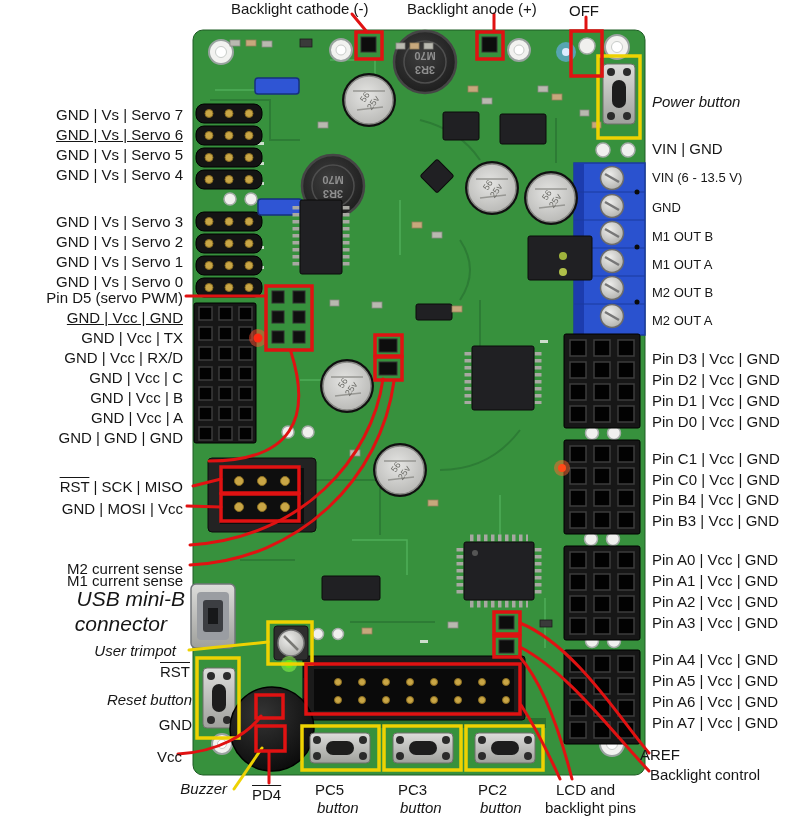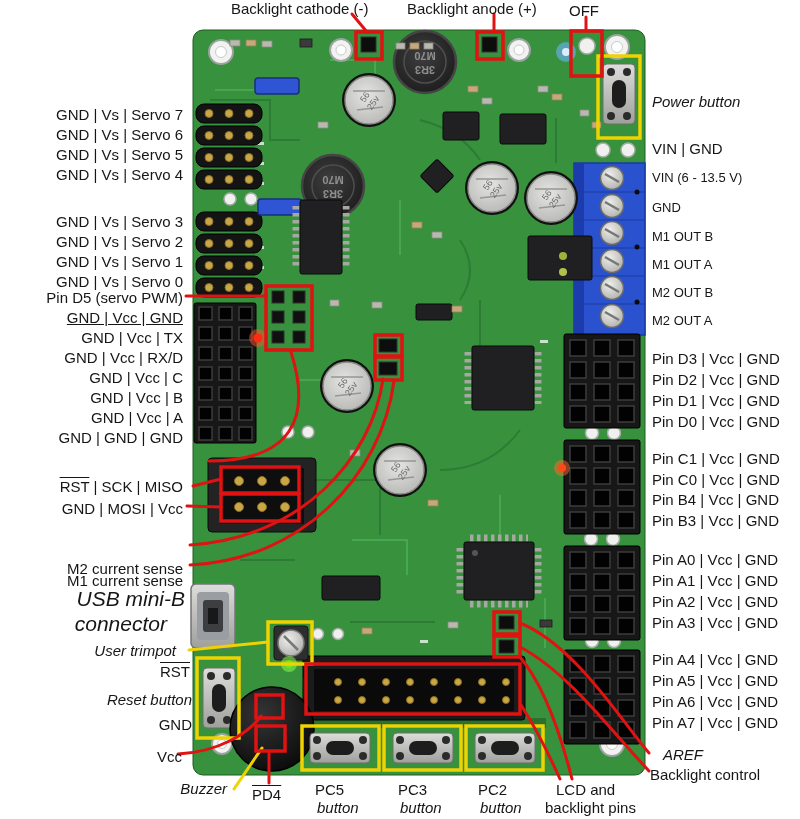--- a/index.html
+++ b/index.html
@@ -473,21 +473,21 @@
     <path class="rline" d="M 560,779 C 546,748 532,722 521,705"></path>
     <path class="rline" d="M 572,779 C 560,732 542,682 519,656"></path>
   </g>
 </svg>
 
 <div class="lbl" style="left:231px;top:0px;">Backlight cathode (-)</div>
 <div class="lbl" style="left:407px;top:0px;">Backlight anode (+)</div>
 <div class="lbl" style="left:569px;top:2px;">OFF</div>
 
 <div class="lbl rgt" style="top:106px;">GND | Vs | Servo 7</div>
-<div class="lbl rgt" style="top:126px;">GND | Vs | Servo 6</div>
+<div class="lbl rgt" style="top:126px;text-decoration:underline;">GND | Vs | Servo 6</div>
 <div class="lbl rgt" style="top:146px;">GND | Vs | Servo 5</div>
 <div class="lbl rgt" style="top:166px;">GND | Vs | Servo 4</div>
 <div class="lbl rgt" style="top:213px;">GND | Vs | Servo 3</div>
 <div class="lbl rgt" style="top:233px;">GND | Vs | Servo 2</div>
 <div class="lbl rgt" style="top:253px;">GND | Vs | Servo 1</div>
 <div class="lbl rgt" style="top:273px;">GND | Vs | Servo 0</div>
 <div class="lbl rgt" style="top:289px;">Pin D5 (servo PWM)</div>
 <div class="lbl rgt" style="top:309px;text-decoration:underline;">GND | Vcc | GND</div>
 <div class="lbl rgt" style="top:329px;">GND | Vcc | TX</div>
 <div class="lbl rgt" style="top:349px;">GND | Vcc | RX/D</div>
@@ -526,21 +526,21 @@
 <div class="lbl lft" style="top:491px;">Pin B4 | Vcc | GND</div>
 <div class="lbl lft" style="top:512px;">Pin B3 | Vcc | GND</div>
 <div class="lbl lft" style="top:551px;">Pin A0 | Vcc | GND</div>
 <div class="lbl lft" style="top:572px;">Pin A1 | Vcc | GND</div>
 <div class="lbl lft" style="top:593px;">Pin A2 | Vcc | GND</div>
 <div class="lbl lft" style="top:614px;">Pin A3 | Vcc | GND</div>
 <div class="lbl lft" style="top:651px;">Pin A4 | Vcc | GND</div>
 <div class="lbl lft" style="top:672px;">Pin A5 | Vcc | GND</div>
 <div class="lbl lft" style="top:693px;">Pin A6 | Vcc | GND</div>
 <div class="lbl lft" style="top:714px;">Pin A7 | Vcc | GND</div>
-<div class="lbl" style="left:663px;top:746px;font-style:italic;">AREF</div>
+<div class="lbl" style="left:640px;top:746px;">AREF</div>
 <div class="lbl" style="left:650px;top:766px;">Backlight control</div>
 <div class="lbl" style="left:556px;top:781px;">LCD and</div>
 <div class="lbl" style="left:545px;top:799px;">backlight pins</div>
 
 <div class="lbl" style="left:315px;top:781px;">PC5</div>
 <div class="lbl it" style="left:317px;top:799px;">button</div>
 <div class="lbl" style="left:398px;top:781px;">PC3</div>
 <div class="lbl it" style="left:400px;top:799px;">button</div>
 <div class="lbl" style="left:478px;top:781px;">PC2</div>
 <div class="lbl it" style="left:480px;top:799px;">button</div>

